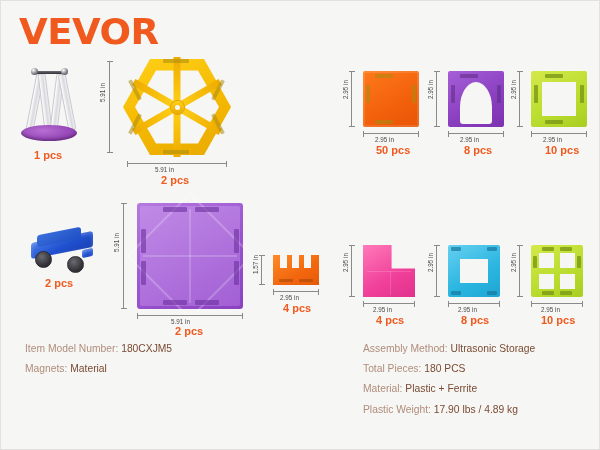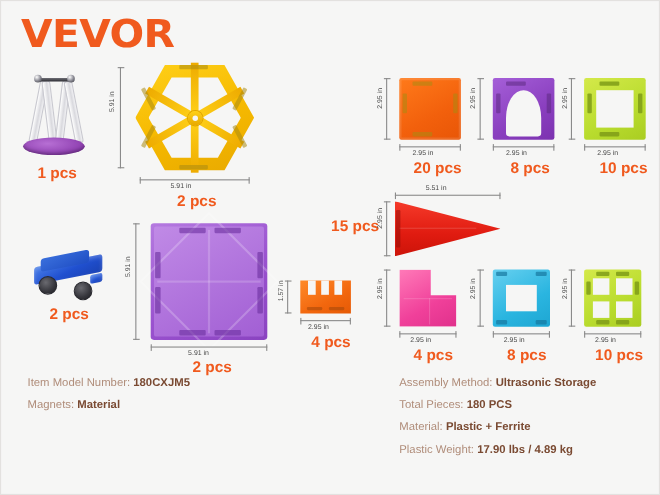--- a/index.html
+++ b/index.html
@@ -37,21 +37,21 @@
     color:#4a4a4a;
     font-family:"Liberation Sans", sans-serif;
     white-space:nowrap;
   }
   .dim-v{
     writing-mode:vertical-rl;
     transform:rotate(180deg);
   }
   .pcs{
     position:absolute;
-    font-size:14px;
+    font-size:11px;
     font-weight:bold;
     color:#f05a1e;
     white-space:nowrap;
     font-family:"Liberation Sans", sans-serif;
     text-align:center;
   }
   
   .rule-h{
     position:absolute;height:1px;background:#8a8a8a;
   }
@@ -74,21 +74,21 @@
   .spec-col{position:absolute;top:0;}
   .spec-left{left:0;width:330px;}
   .spec-right{left:338px;width:250px;}
   .spec-row{
     font-size:10.3px;
     color:#b08d7a;
     margin-bottom:9.2px;
     white-space:nowrap;
     font-family:"Liberation Sans", sans-serif;
   }
-  .spec-val{color:#7a4a32;font-weight:bold;}
+  .spec-val{color:#7a4a32;font-weight:normal;}
 
   
 
   
   .stand-base{
     position:absolute;left:4px;top:66px;width:56px;height:16px;
     background:radial-gradient(ellipse at 40% 35%, #b76fd4 0%, #8e3fb0 70%, #7a2f9c 100%);
     border-radius:50%;
     box-shadow:inset 0 -2px 3px rgba(0,0,0,.25);
   }
@@ -293,21 +293,21 @@
 
     <div class="sq-orange art" style="left:20px;top:8px;width:56px;height:56px;">
       <div class="mag" style="left:12px;top:3px;width:18px;height:4px;"></div>
       <div class="mag" style="left:12px;top:49px;width:18px;height:4px;"></div>
       <div class="mag" style="left:3px;top:14px;width:4px;height:18px;"></div>
       <div class="mag" style="left:49px;top:14px;width:4px;height:18px;"></div>
     </div>
 
     <div class="rule-h" style="left:20px;top:70px;width:56px;"></div>
     <div class="dim" style="left:32px;top:73px;">2.95 in</div>
-    <div class="pcs" style="left:33px;top:81px;">20 pcs</div>
+    <div class="pcs" style="left:33px;top:81px;">50 pcs</div>
   </div>
 
   <div class="item" style="left:427px;top:62px;width:84px;height:98px;">
     <div class="rule-v" style="left:8px;top:8px;height:56px;"></div>
     <div class="dim dim-v" style="left:-1px;top:17px;">2.95 in</div>
 
     <div class="sq-frame art" style="left:20px;top:8px;width:56px;height:56px;background:linear-gradient(150deg,#a55fd8,#8a3fbf 60%,#7c32b0);">
       <div class="arch-hole" style="left:12px;top:11px;width:32px;height:42px;"></div>
       <div class="mag" style="left:12px;top:3px;width:18px;height:4px;background:#5c2a82;"></div>
       <div class="mag" style="left:3px;top:14px;width:4px;height:18px;background:#5c2a82;"></div>
@@ -381,34 +381,20 @@
       <div class="comb-notch" style="left:31px;top:0;width:7px;height:13px;"></div>
       <div class="mag" style="left:6px;top:24px;width:14px;height:3px;background:#a8490a;opacity:.6;"></div>
       <div class="mag" style="left:26px;top:24px;width:14px;height:3px;background:#a8490a;opacity:.6;"></div>
     </div>
 
     <div class="rule-h" style="left:16px;top:42px;width:46px;"></div>
     <div class="dim" style="left:23px;top:45px;">2.95 in</div>
     <div class="pcs" style="left:26px;top:53px;">4 pcs</div>
   </div>
 
-  <div class="item" style="left:300px;top:170px;width:190px;height:70px;">
-    <div class="pcs" style="left:0px;top:26px;">15 pcs</div>
-
-    <div class="rule-h" style="left:58px;top:6px;width:96px;"></div>
-    <div class="dim" style="left:86px;top:-3px;">5.51 in</div>
-
-    <div class="rule-v" style="left:50px;top:12px;height:50px;"></div>
-    <div class="dim dim-v" style="left:41px;top:18px;">2.95 in</div>
-
-    <div class="tri-red art" style="left:58px;top:12px;width:96px;height:50px;">
-      <div class="facet" style="left:4px;top:24px;width:70px;height:1px;"></div>
-      <div class="mag" style="left:1px;top:8px;width:4px;height:34px;background:#8e0c05;opacity:.5;"></div>
-    </div>
-  </div>
 
   <div class="item" style="left:342px;top:240px;width:84px;height:84px;">
     <div class="rule-v" style="left:8px;top:4px;height:52px;"></div>
     <div class="dim dim-v" style="left:-1px;top:12px;">2.95 in</div>
 
     <div class="lshape art" style="left:20px;top:4px;width:52px;height:52px;">
       <div class="facet" style="left:4px;top:26px;width:44px;height:1px;"></div>
       <div class="facet" style="left:27px;top:26px;width:1px;height:24px;"></div>
     </div>
 

